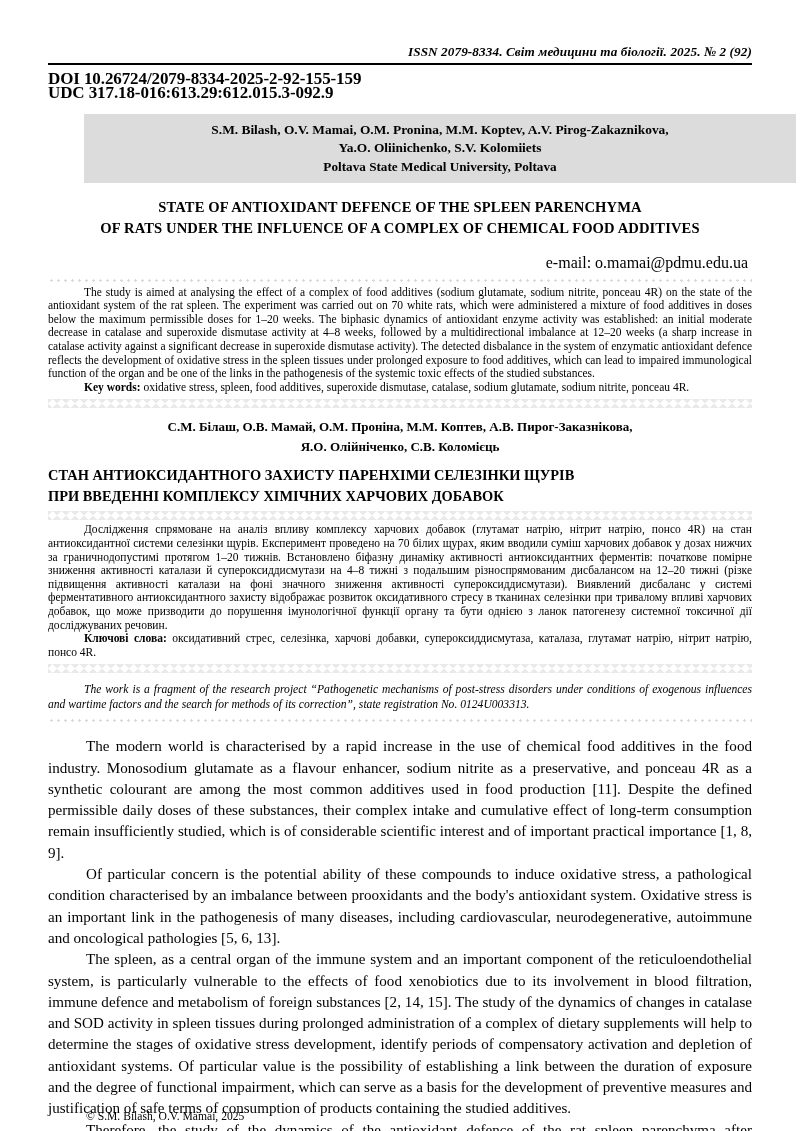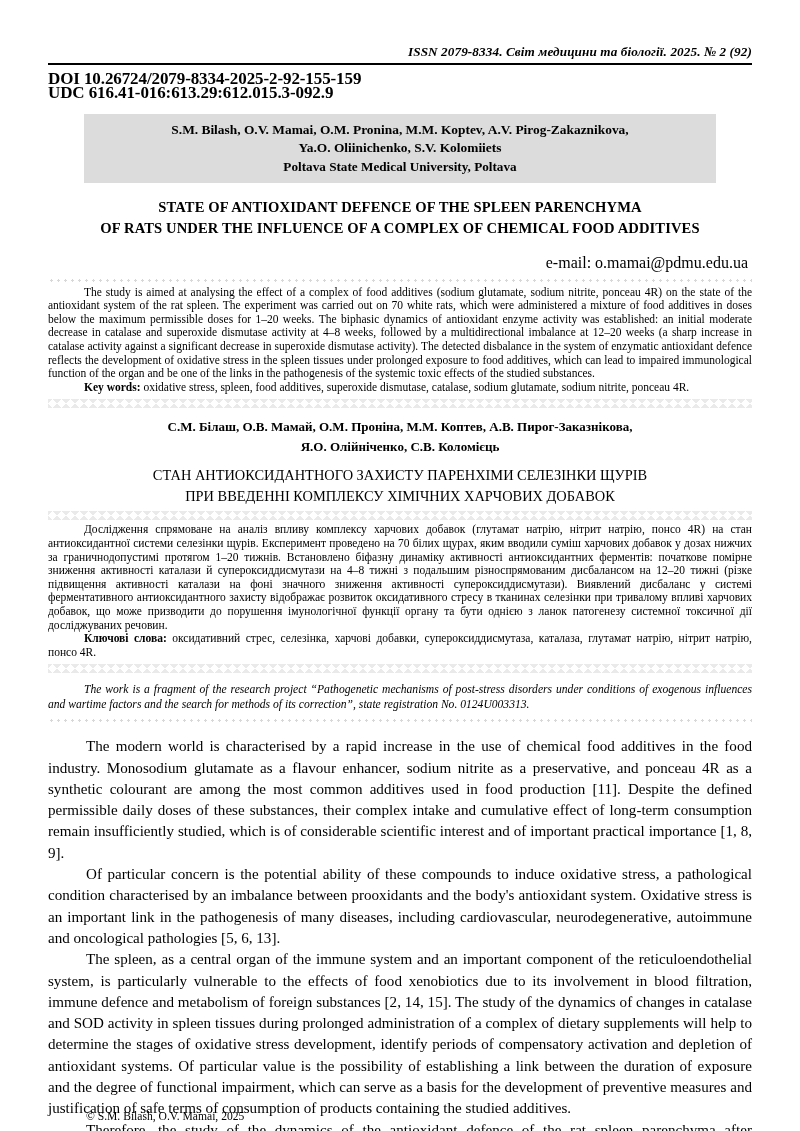--- a/index.html
+++ b/index.html
@@ -70,21 +70,21 @@
 
   
   .author-band {
     background: #dcdcdc;
     text-align: center;
     font-weight: bold;
     font-size: 13.4px;
     line-height: 18.6px;
     padding: 7px 0 6px 0;
     margin-top: 13px;
-    width: 632px;
+    width: 712px;
     margin-left: 36px;
   }
   .author-band .aff {
     font-size: 13.2px;
   }
 
   .title-en {
     text-align: center;
     font-weight: bold;
     font-size: 14.6px;
@@ -121,22 +121,22 @@
 
   
   .author-ua {
     text-align: center;
     font-weight: bold;
     font-size: 13px;
     line-height: 19.4px;
     margin-top: 9px;
   }
   .title-ua {
-    text-align: center;
-    font-weight: normal;
+    text-align: left;
+    font-weight: bold;
     font-size: 14.4px;
     line-height: 20.6px;
     margin-top: 9px;
   }
 
   
   .funding {
     font-style: italic;
     font-size: 11.6px;
     line-height: 15px;
@@ -182,21 +182,21 @@
 <body>
 
 <div class="page">
   <div class="inner">
 
     <div class="runhead">ISSN 2079-8334. Світ медицини та біології. 2025. № 2 (92)</div>
     <div class="rule-thick"></div>
 
     <div class="codes">
       <div>DOI 10.26724/2079-8334-2025-2-92-155-159</div>
-      <div>UDC 616.41-016:613.29:612.015.3-092.9</div>
+      <div>UDC 317.18-016:613.29:612.015.3-092.9</div>
     </div>
 
     <div class="author-band">
       <div>S.M. Bilash, O.V. Mamai, O.M. Pronina, M.M. Koptev, A.V. Pirog-Zakaznikova,</div>
       <div>Ya.O. Oliinichenko, S.V. Kolomiiets</div>
       <div class="aff">Poltava State Medical University, Poltava</div>
     </div>
 
     <div class="title-en">
       <div>STATE OF ANTIOXIDANT DEFENCE OF THE SPLEEN PARENCHYMA</div>

